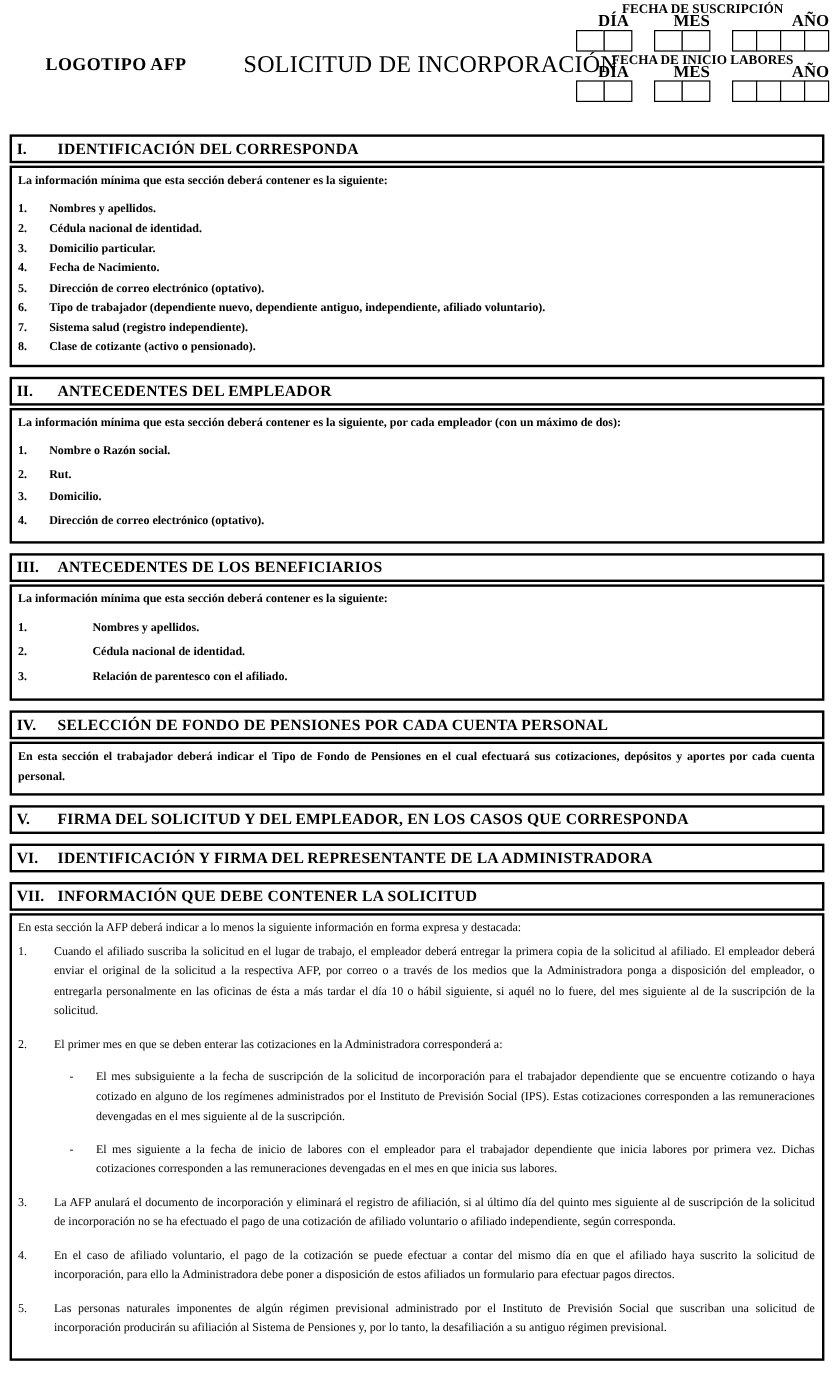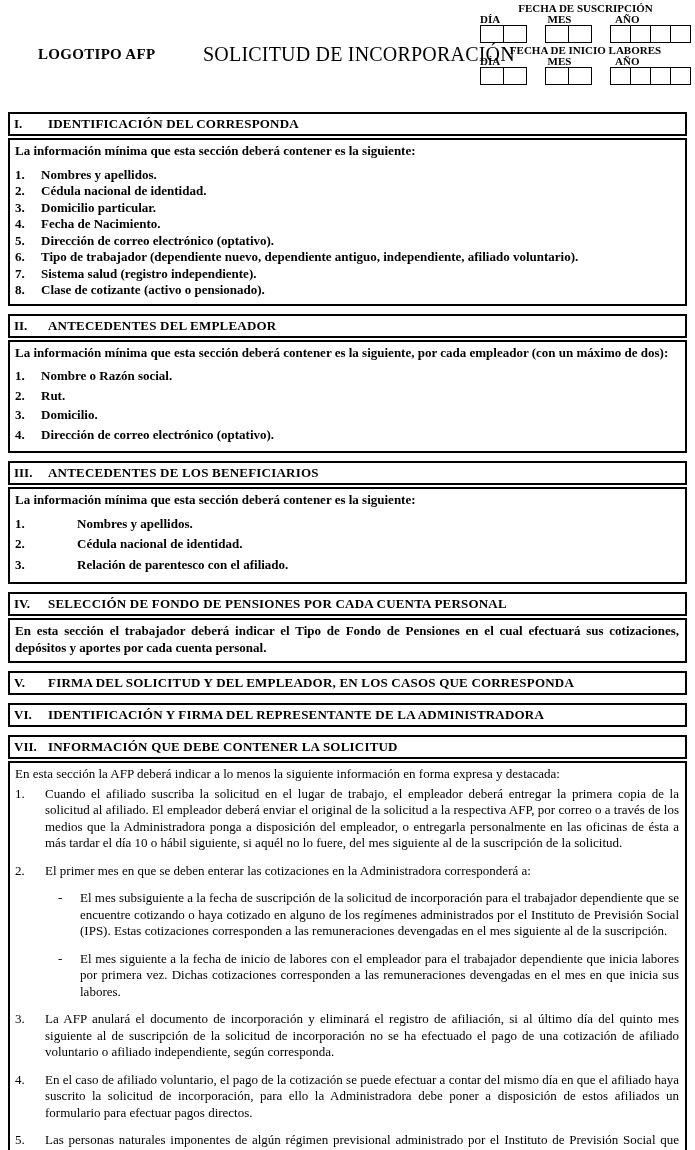--- a/index.html
+++ b/index.html
@@ -8,31 +8,31 @@
     font-family:"Liberation Serif","DejaVu Serif",serif;
     box-sizing:border-box;overflow:hidden;
   }
   
   .top{position:relative;height:104px;}
   .logo{position:absolute;left:38px;top:46px;font-size:15px;font-weight:bold;letter-spacing:.3px;}
   .doc-title{position:absolute;left:203px;top:43px;font-size:20px;font-weight:normal;letter-spacing:.2px;}
   .date-area{position:absolute;left:480px;top:2px;width:211px;}
   .date-title{text-align:center;font-weight:bold;font-size:11px;line-height:12px;}
   .date-row{display:flex;justify-content:space-between;margin:0 0 1px 0;}
-  .flabel{text-align:left;font-weight:bold;font-size:11px;line-height:10px;}
+  .flabel{text-align:right;font-weight:bold;font-size:14px;line-height:10px;}
   .cells{display:flex;}
   .cell{height:16px;border:1px solid #000;margin-left:-1px;background:#fff;}
   .cell:first-child{margin-left:0;}
   .w23{width:22px;} .w20{width:19px;}
   
   .sec{margin:8px 8px 0 8px;}
   .sec-h{border:2px solid #000;padding:2px 4px 2px 4px;font-weight:bold;font-size:13px;line-height:16px;margin-bottom:2px;display:flex;}
   .sec-num{flex:0 0 34px;}
   .sec-title{flex:1;letter-spacing:.2px;}
-  .sec-b{border:2px solid #000;padding:3px 6px 5px 5px;font-size:13px;line-height:16.5px;}
+  .sec-b{border:2px solid #000;padding:3px 6px 5px 5px;font-size:10px;line-height:16.5px;}
   .sec-b.emph{font-weight:bold;}
   .intro{margin:0 0 7px 0;}
   .para{margin:0;text-align:justify;}
   .item{display:flex;}
   .marker{flex:0 0 26px;}
   .itext{flex:1;}
   .sec-II .item{margin-bottom:3px;}
   .sec-III .marker{flex:0 0 62px;}
   .sec-III .item{margin-bottom:4px;}
   .sec-VII .intro{margin-bottom:3px;}

